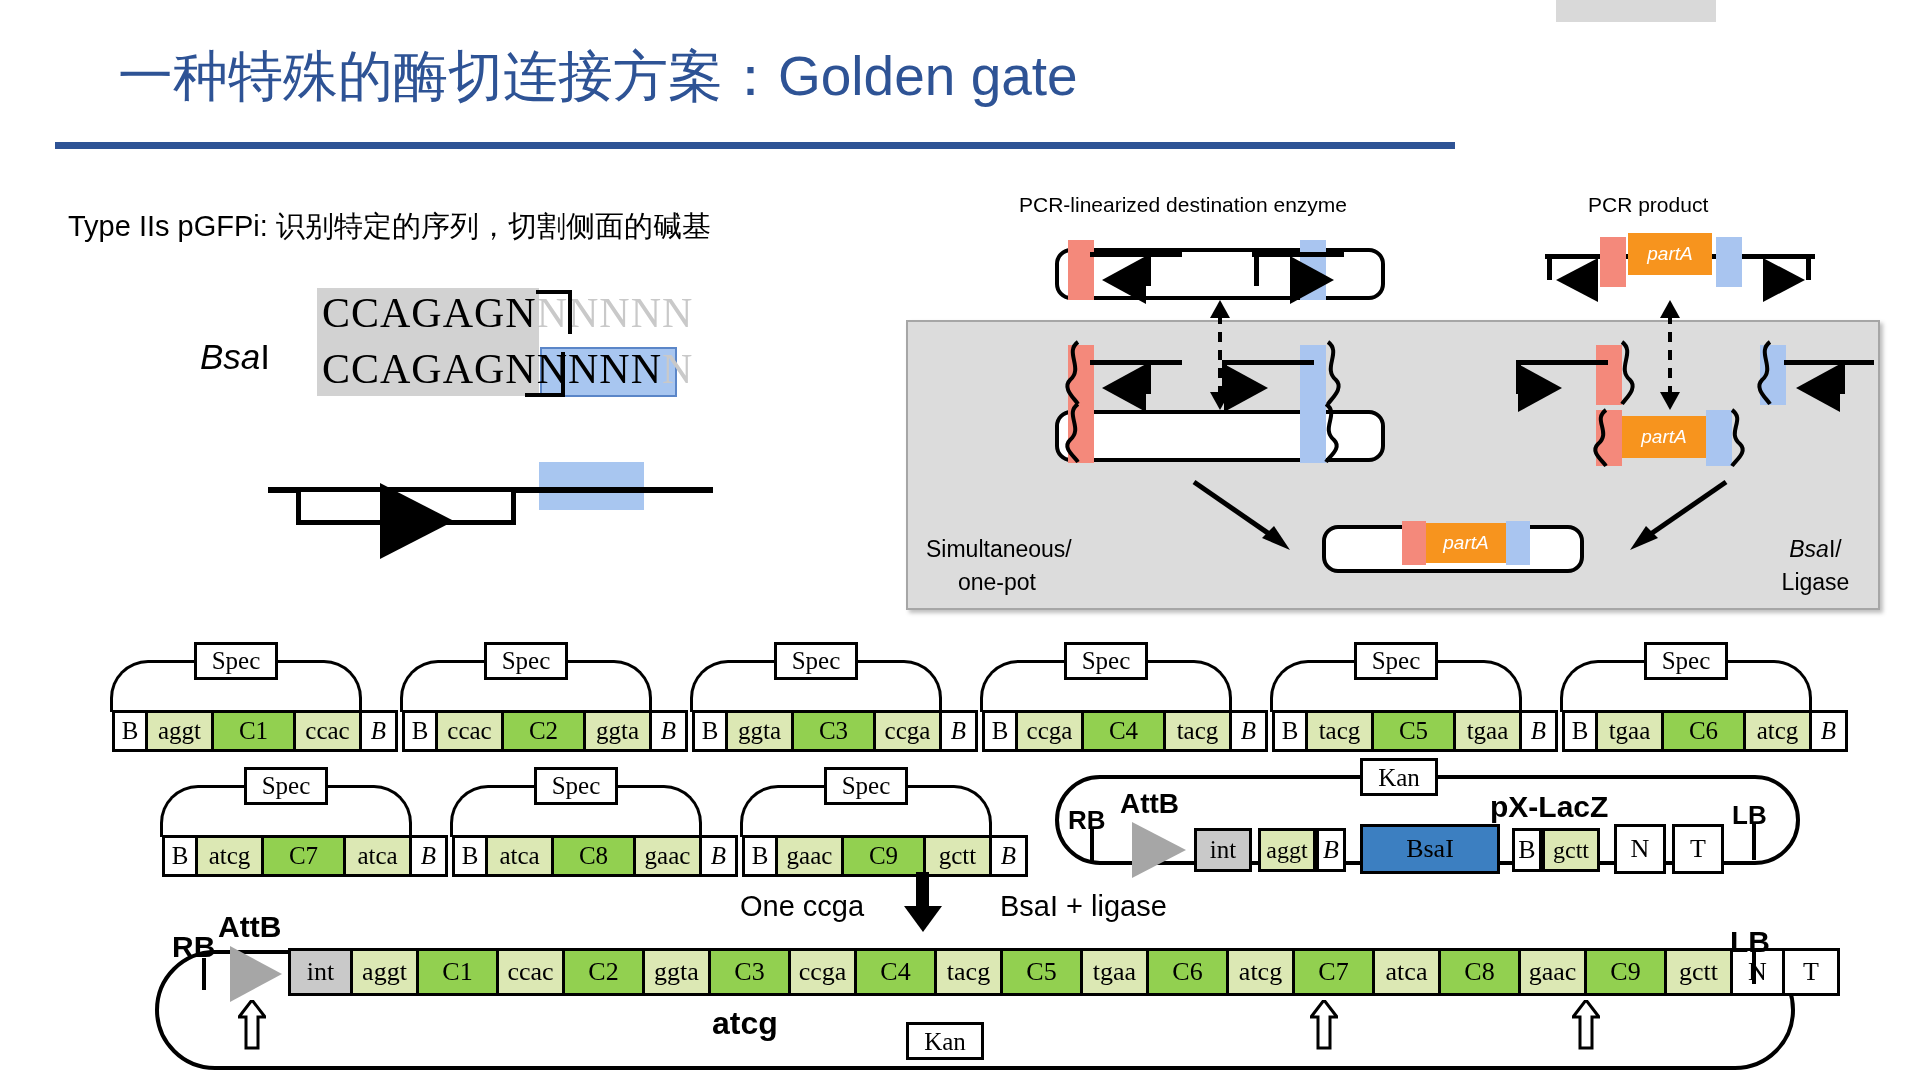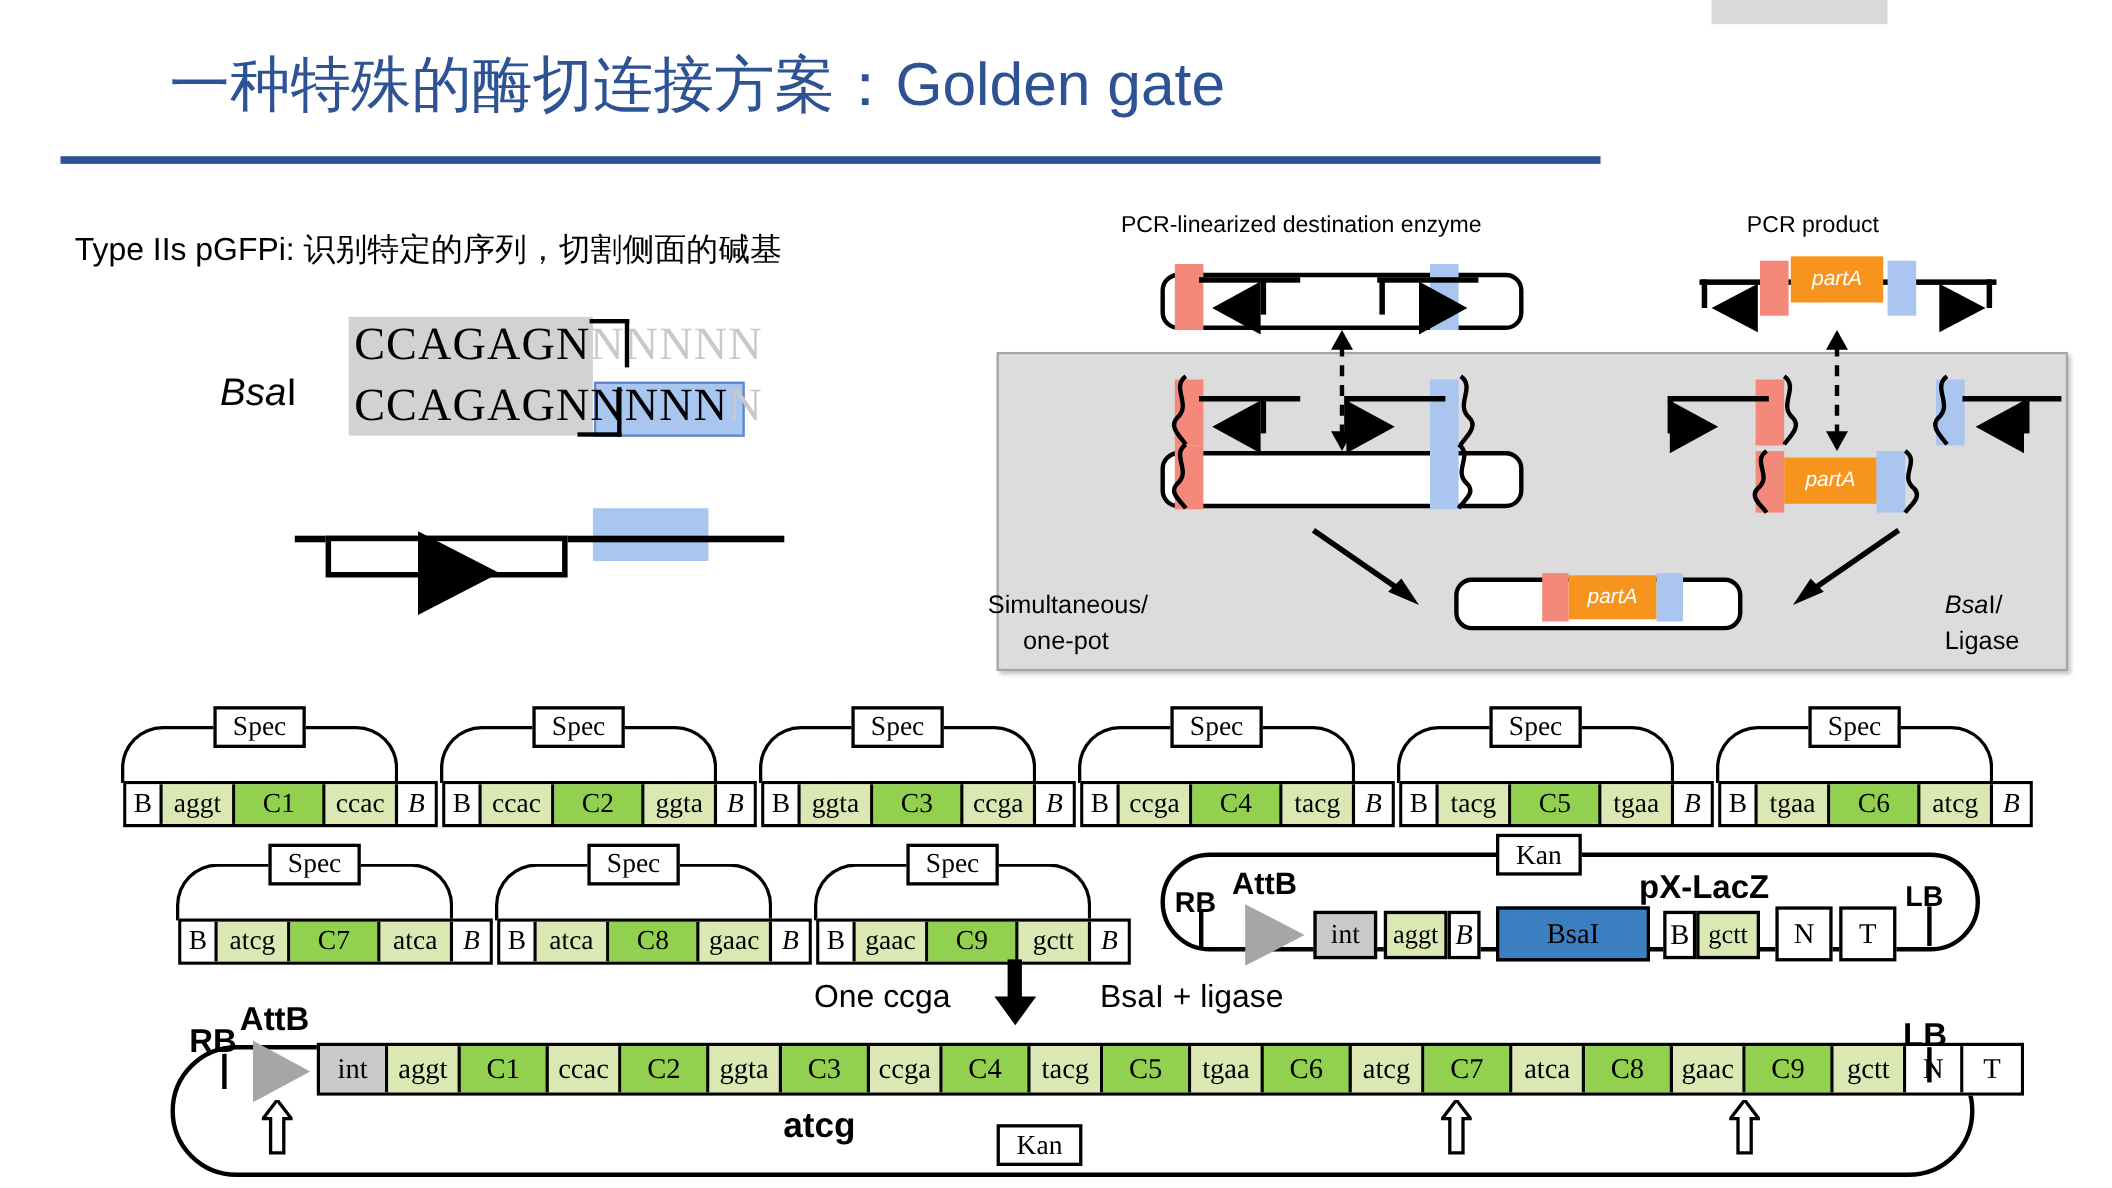--- a/index.html
+++ b/index.html
@@ -22,21 +22,20 @@
   }
 
   
   #title {
     left: 118px; top: 40px;
     font-size: 55px;
     color: #2E5395;
     font-family: "Liberation Sans", sans-serif;
     white-space: nowrap;
     letter-spacing: 0px;
-    margin-left: 36px;
   }
   #title-rule {
     left: 55px; top: 142px; width: 1400px; height: 7px;
     background: #2E5395;
   }
 
   
   #subtitle {
     left: 68px; top: 207px;
     font-size: 29px; color: #000;
@@ -118,28 +117,28 @@
     box-sizing: border-box;
     box-shadow: 3px 3px 4px rgba(0,0,0,0.25);
   }
   .panel-cap {
     font-size: 21px; color: #000; white-space: nowrap;
   }
   #cap-vector { left: 1019px; top: 193px; }
   #cap-product { left: 1588px; top: 193px; }
 
   #cap-onepot {
-    left: 898px; top: 533px;
+    left: 926px; top: 533px;
     font-size: 23px; line-height: 33px; color:#000;
   }
   #cap-onepot .ind { padding-left: 32px; display:block; }
   #cap-bsal {
     left: 1768px; top: 533px;
     font-size: 23px; line-height: 33px; color:#000;
-    text-align: left; width: 95px;
+    text-align: center; width: 95px;
   }
   #cap-bsal i { font-style: italic; }
 
   
   .plasm-round {
     border: 4px solid #000;
     border-radius: 16px;
     background: #fff;
     box-sizing: border-box;
   }

